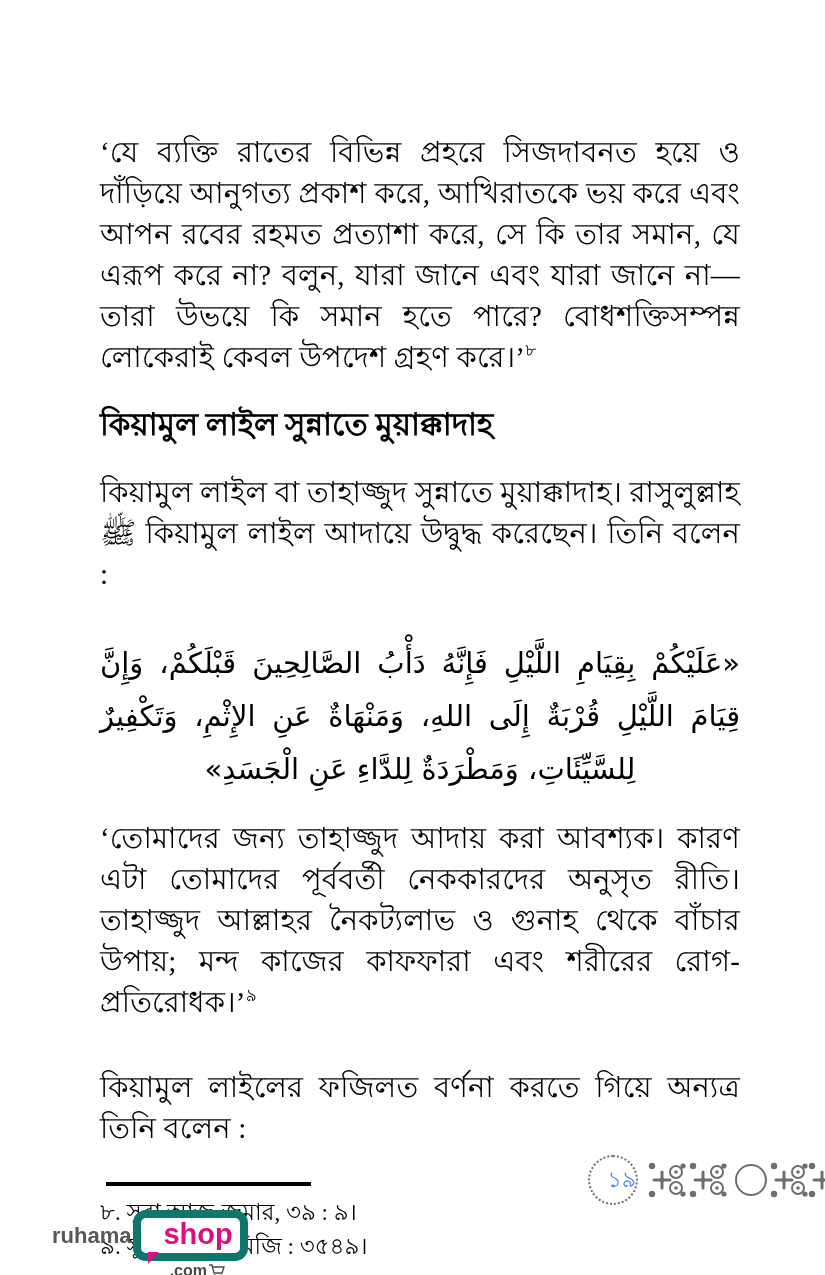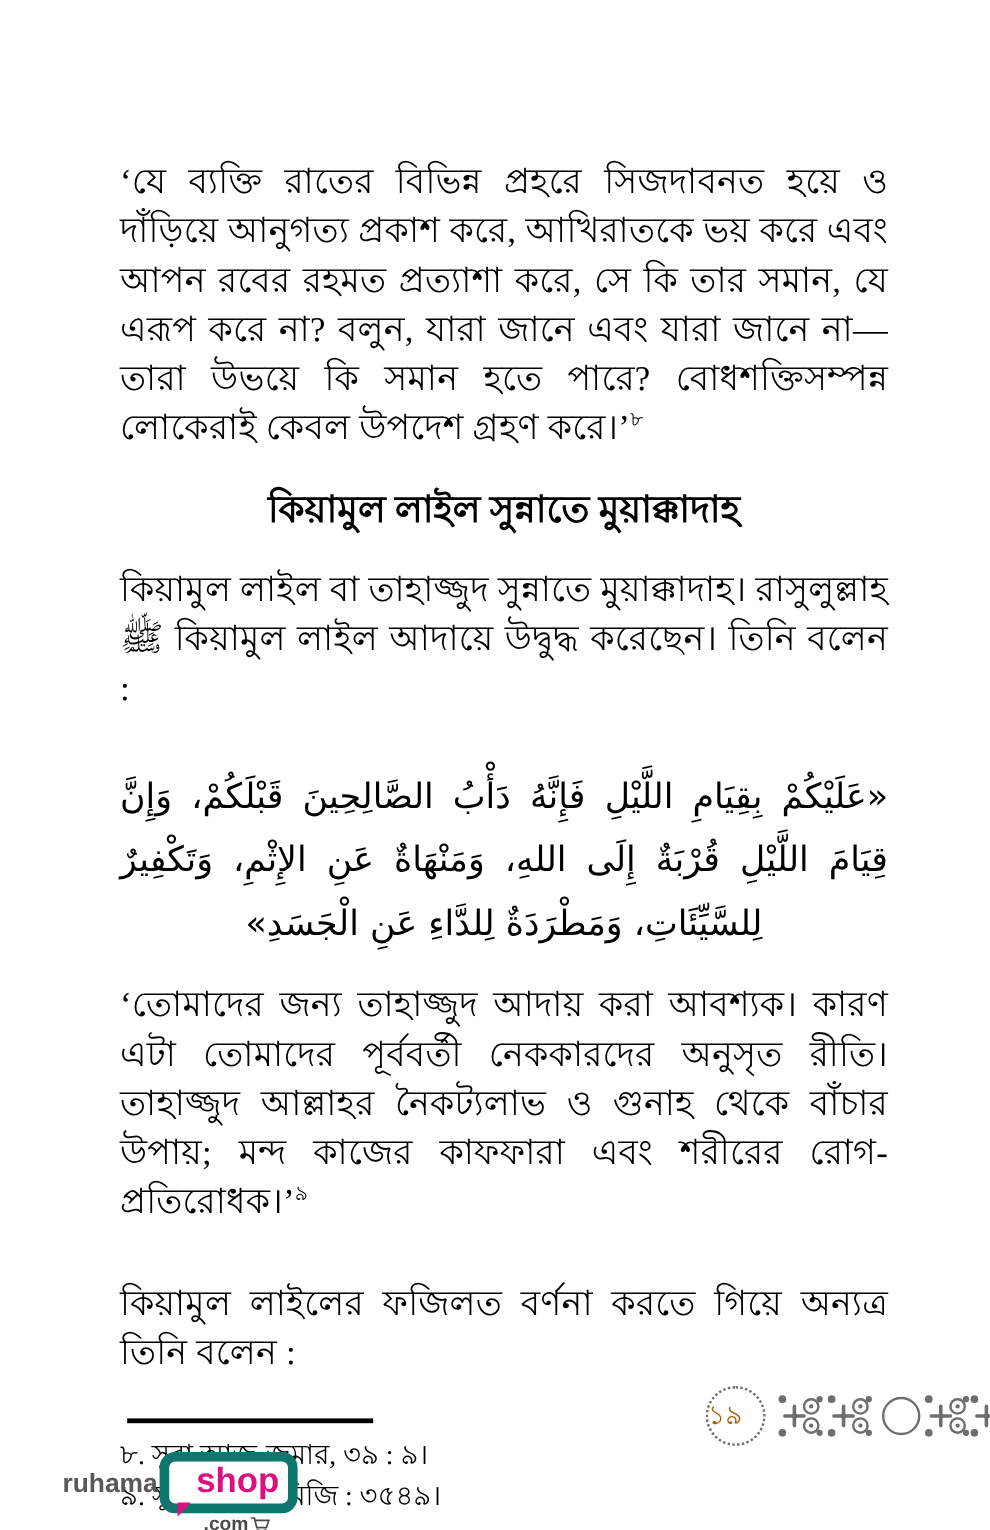--- a/index.html
+++ b/index.html
@@ -25,21 +25,21 @@
     letter-spacing: 0.2px;
   }
   .bn-para .fn-ref {
     font-size: 17px;
     vertical-align: super;
     line-height: 0;
   }
   .chapter-heading {
     font-size: 31px;
     font-weight: bold;
-    text-align: center;
+    text-align: left;
     margin: 27px 0 27px 0;
     line-height: 40px;
   }
   .intro-para { margin-bottom: 42px; }
   .pbuh { font-size: 30px; line-height: 0; }
   .arabic-quote {
     direction: rtl;
     font-family: "DejaVu Sans", sans-serif;
     font-size: 29px;
     line-height: 53px;
@@ -73,23 +73,23 @@
   .page-number-badge {
     position: absolute;
     left: 588px;
     top: 3px;
     width: 50px;
     height: 50px;
     border: 2px dotted #6e6e6e;
     border-radius: 50%;
     display: flex;
     align-items: center;
-    justify-content: flex-start;
+    justify-content: flex-end;
     font-size: 22px;
-    color: #a16207;
+    color: #3b82f6;
   }
   .ornament-strip {
     position: absolute;
     left: 648px;
     top: 5px;
     width: 177px;
     height: 46px;
   }
   
   .brand-watermark {

